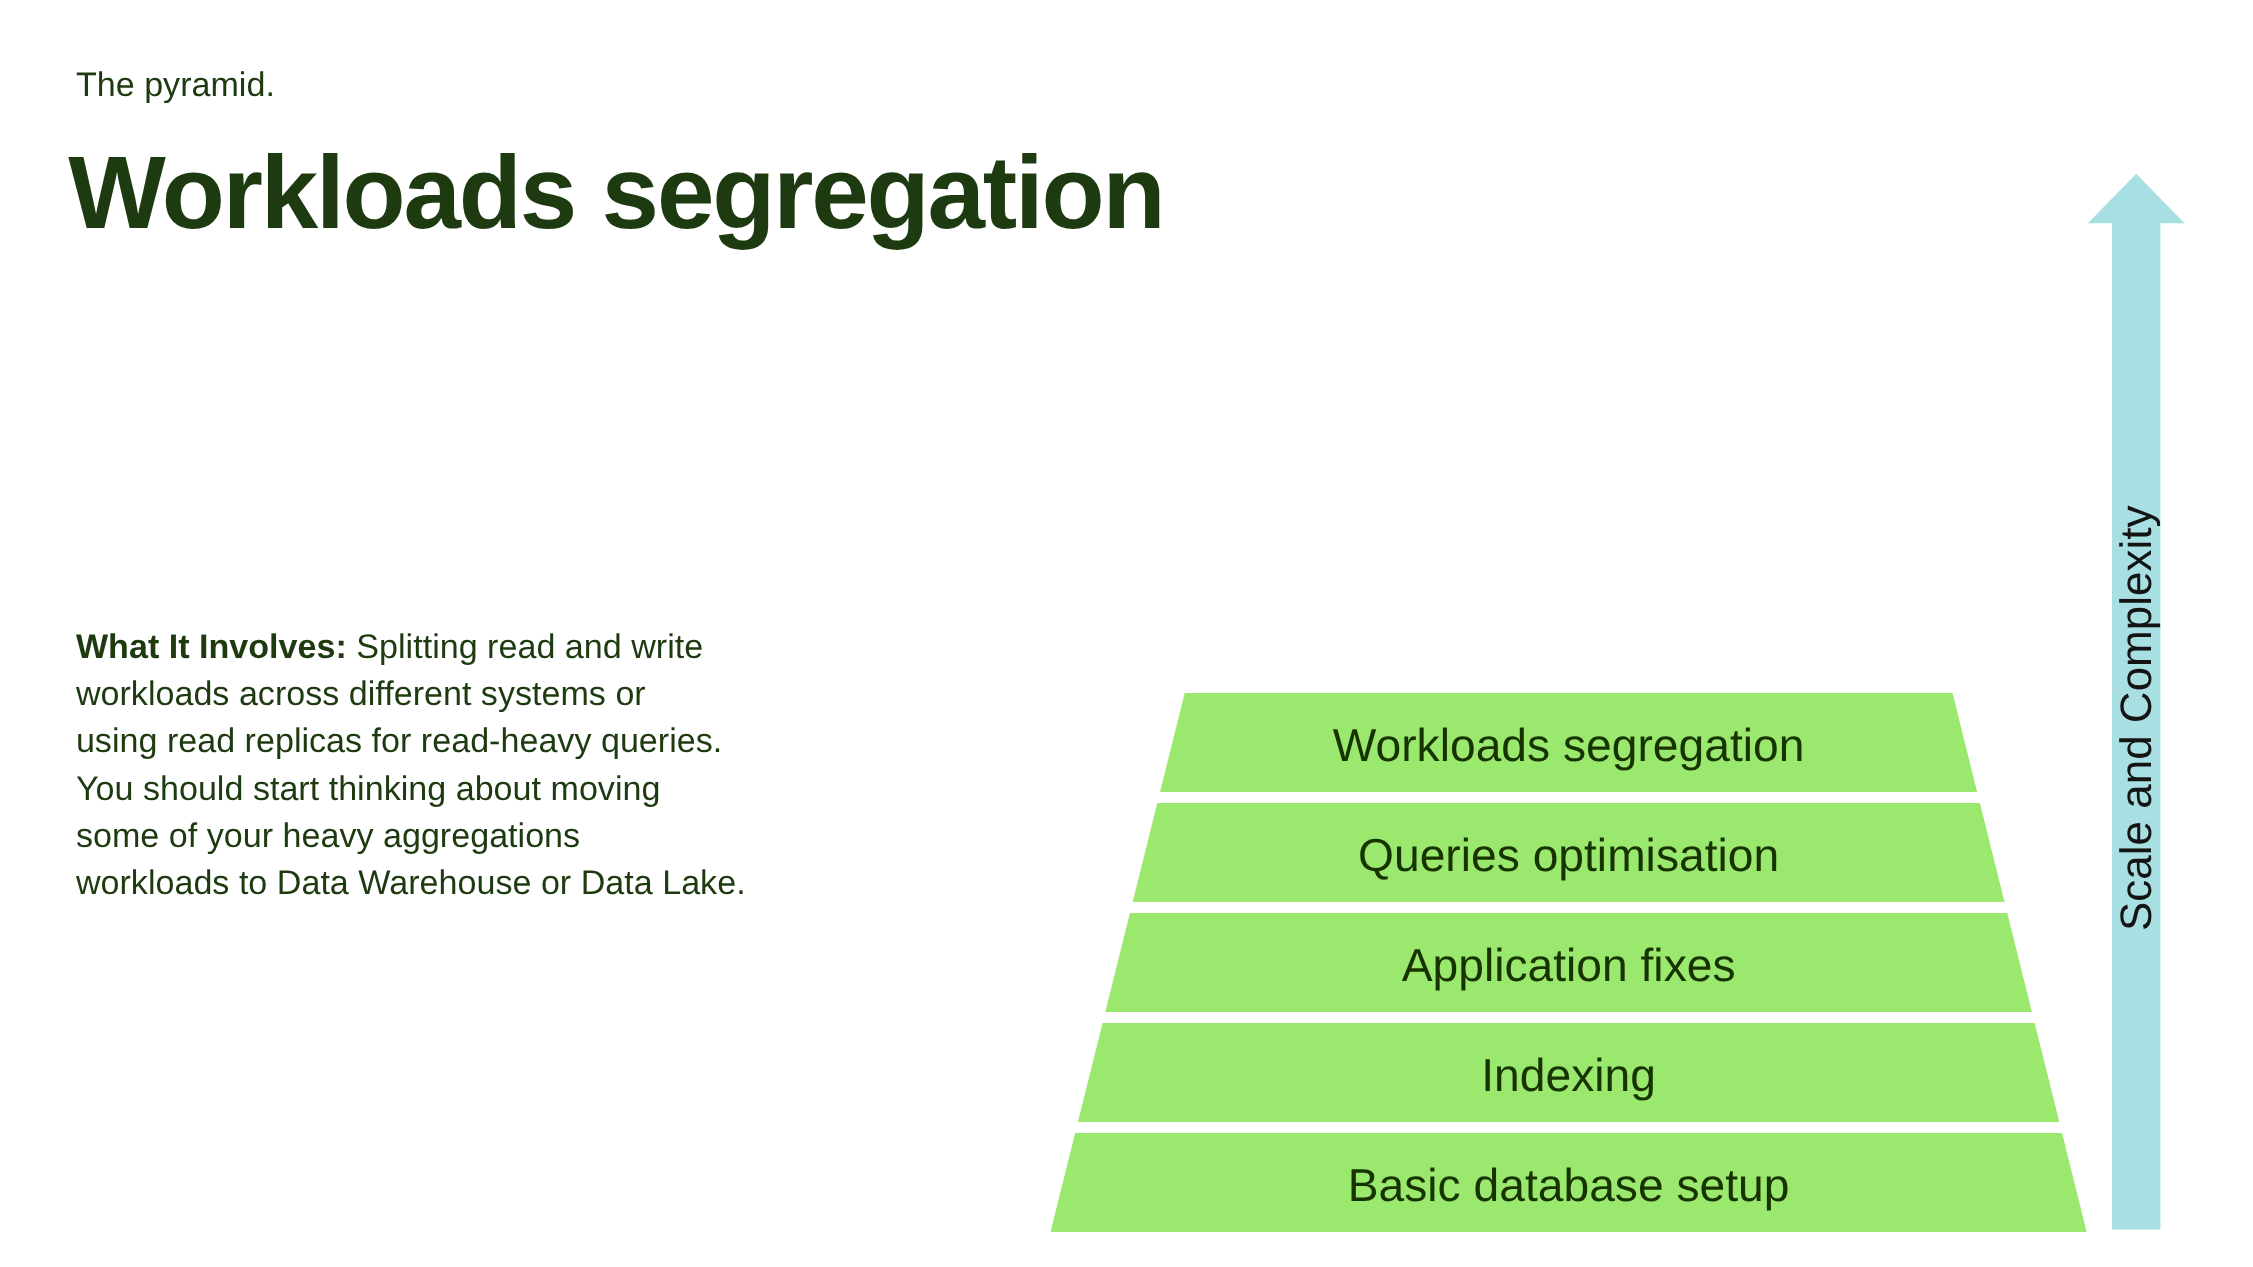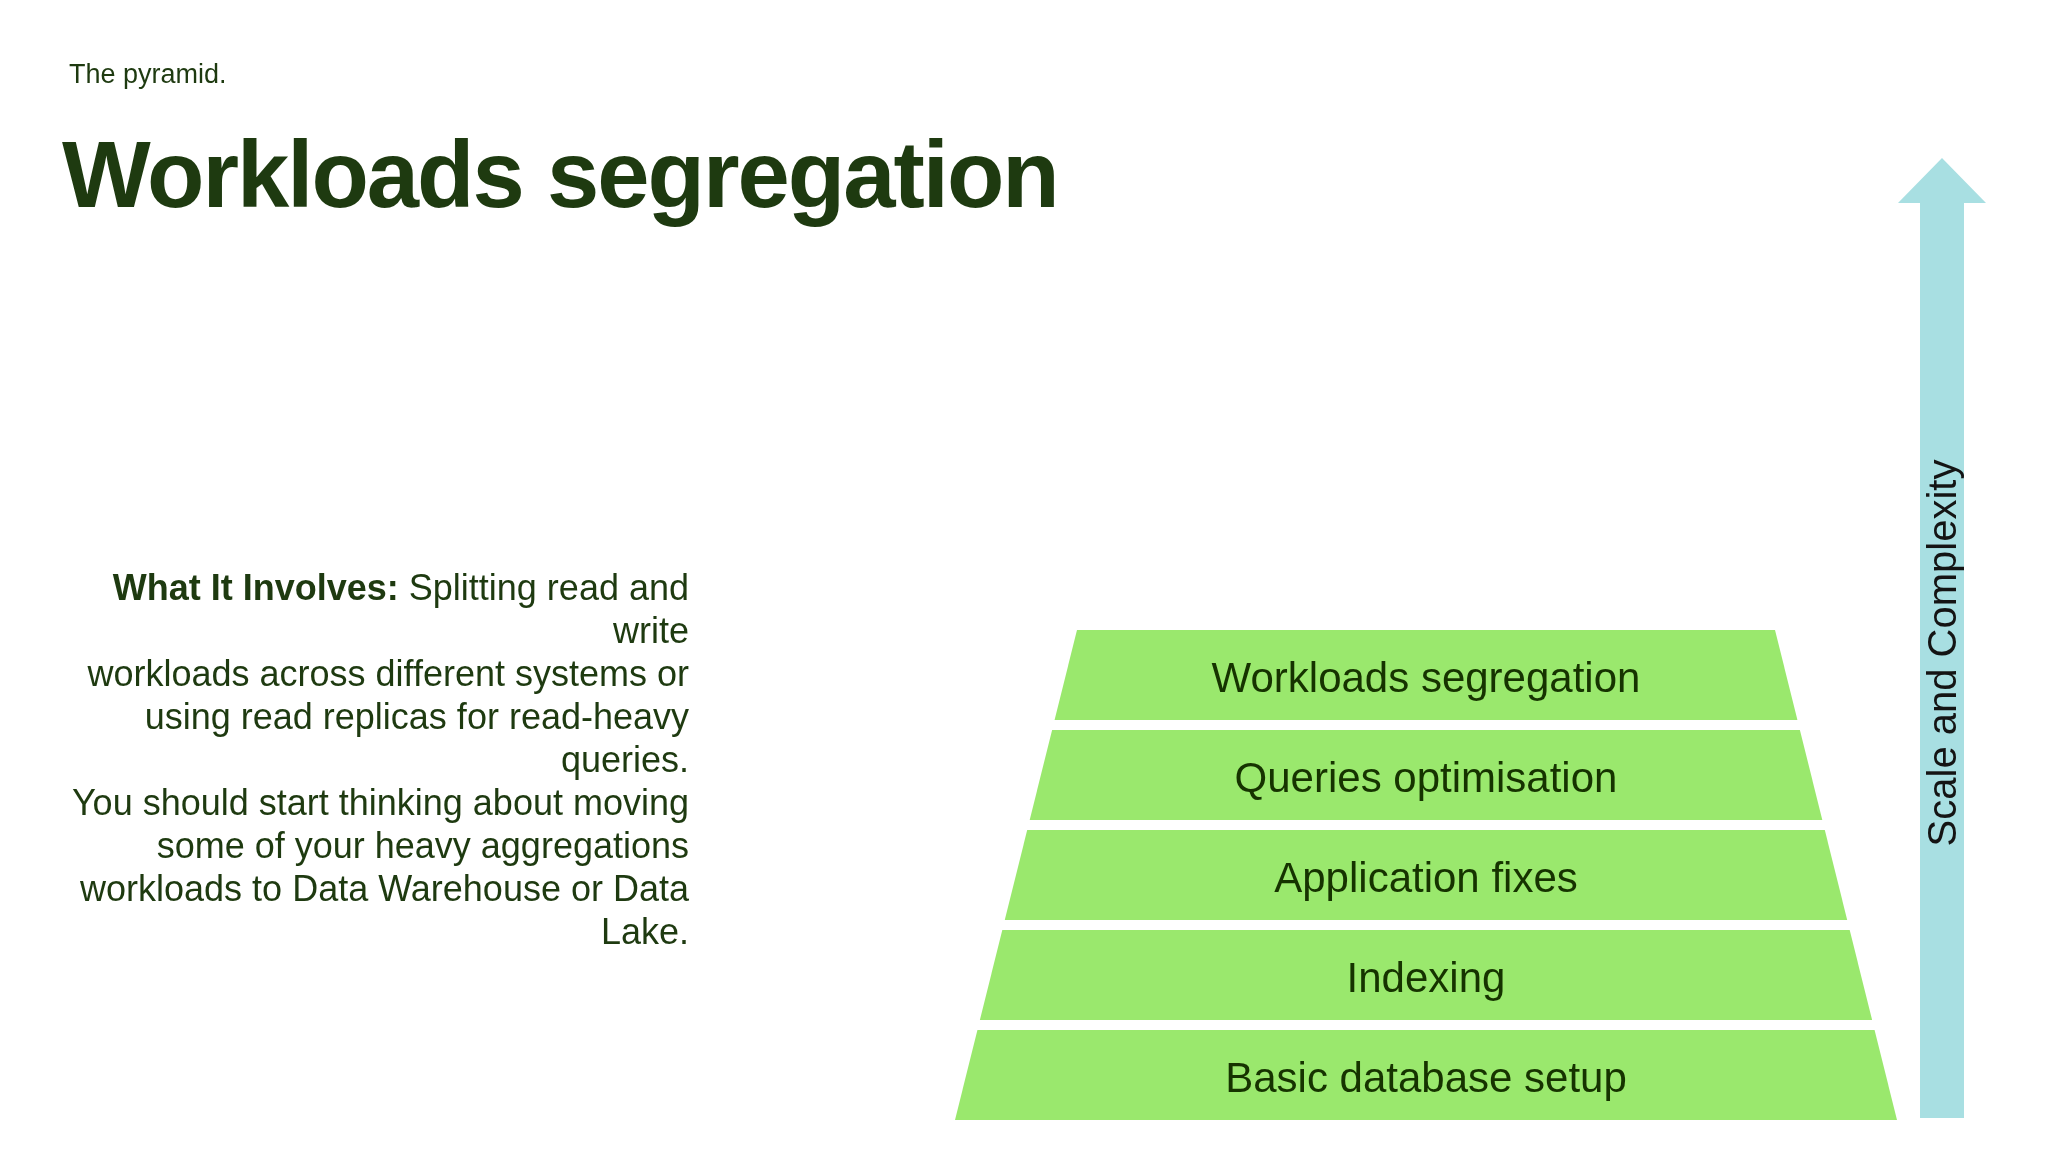--- a/index.html
+++ b/index.html
@@ -7,33 +7,33 @@
     width: 2048px; height: 1152px;
     background: #ffffff;
     font-family: "Liberation Sans", "DejaVu Sans", sans-serif;
     overflow: hidden;
     position: relative;
   }
   .slide { position: absolute; inset: 0; background: var(--bg, #ffffff); }
 
   .kicker {
     position: absolute; left: 69px; top: 58px;
-    font-size: 27px; line-height: 1.2;
+    font-size: 31px; line-height: 1.2;
     color: var(--ink, #1e3a10);
   }
   .title {
     position: absolute; left: 62px; top: 128px; margin: 0;
     font-size: 94px; font-weight: 700; letter-spacing: -2px; line-height: 1;
     color: var(--ink, #1e3a10);
     white-space: nowrap;
   }
   .info-panel {
     position: absolute; left: 69px; top: 566px; width: 620px;
     color: var(--ink, #1e3a10);
-    font-size: 36px; line-height: 43px; text-align: right;
+    font-size: 31px; line-height: 43px;
   }
   .info-panel p { margin: 0; white-space: pre-line; }
   .info-panel b { font-weight: 700; }
 
   .pyramid {
     position: absolute; left: 955px; top: 630px;
     width: 942px; height: 490px;
   }
   .pyramid text {
     font-family: "Liberation Sans", "DejaVu Sans", sans-serif;

